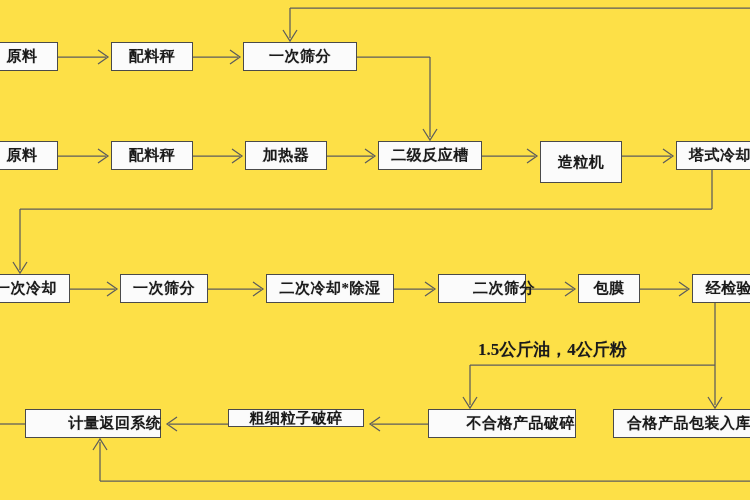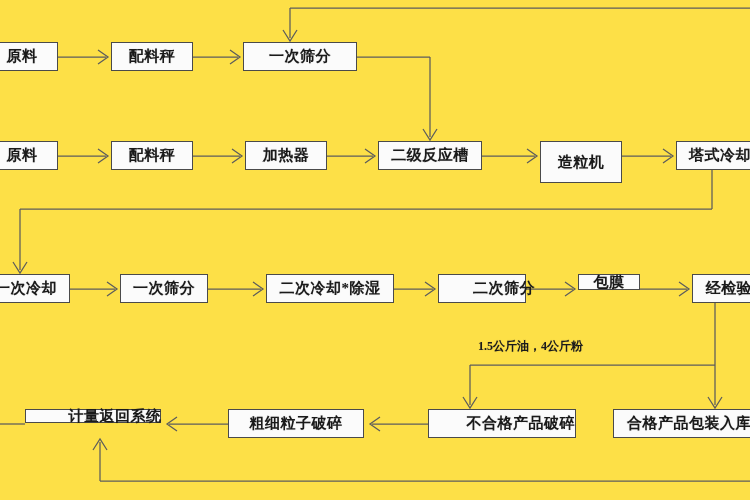--- a/index.html
+++ b/index.html
@@ -25,21 +25,21 @@
     align-items: center;
     justify-content: center;
     font-size: 15px;
     font-weight: 700;
     letter-spacing: 0.5px;
     white-space: nowrap;
     text-shadow: 0 0 1px rgba(90,90,90,0.35);
   }
   .note {
     position: absolute;
-    font-size: 12px;
+    font-size: 17px;
     font-weight: 700;
     color: #1a1a1a;
     white-space: nowrap;
     text-shadow: 0 0 1px rgba(90,90,90,0.3);
   }
   svg.wires {
     position: absolute;
     left: 0;
     top: 0;
     width: 750px;
@@ -179,33 +179,33 @@
   </div>
 
   <div class="node" style="left:120px; top:274px; width:88px; height:29px;">
     <span>一次筛分</span>
   </div>
 
   <div class="node" style="left:438px; top:274px; width:88px; height:29px;padding-left:44px;">
     <span>二次筛分</span>
   </div>
 
-  <div class="node" style="left:578px; top:274px; width:62px; height:16px;">
+  <div class="node" style="left:578px; top:274px; width:62px; height:29px;">
     <span>包膜</span>
   </div>
 
   <div class="node" style="left:692px; top:274px; width:74px; height:29px;">
     <span>经检验</span>
   </div>
 
-  <div class="node" style="left:25px; top:409px; width:136px; height:14px;padding-left:44px;">
+  <div class="node" style="left:25px; top:409px; width:136px; height:29px;padding-left:44px;">
     <span>计量返回系统</span>
   </div>
 
-  <div class="node" style="left:228px; top:409px; width:136px; height:29px;">
+  <div class="node" style="left:228px; top:409px; width:136px; height:18px;">
     <span>粗细粒子破碎</span>
   </div>
 
   <div class="node" style="left:428px; top:409px; width:148px; height:29px;justify-content:flex-end;">
     <span>不合格产品破碎</span>
   </div>
 
   <div class="node" style="left:613px; top:409px; width:152px; height:29px;">
     <span>合格产品包装入库</span>
   </div>

